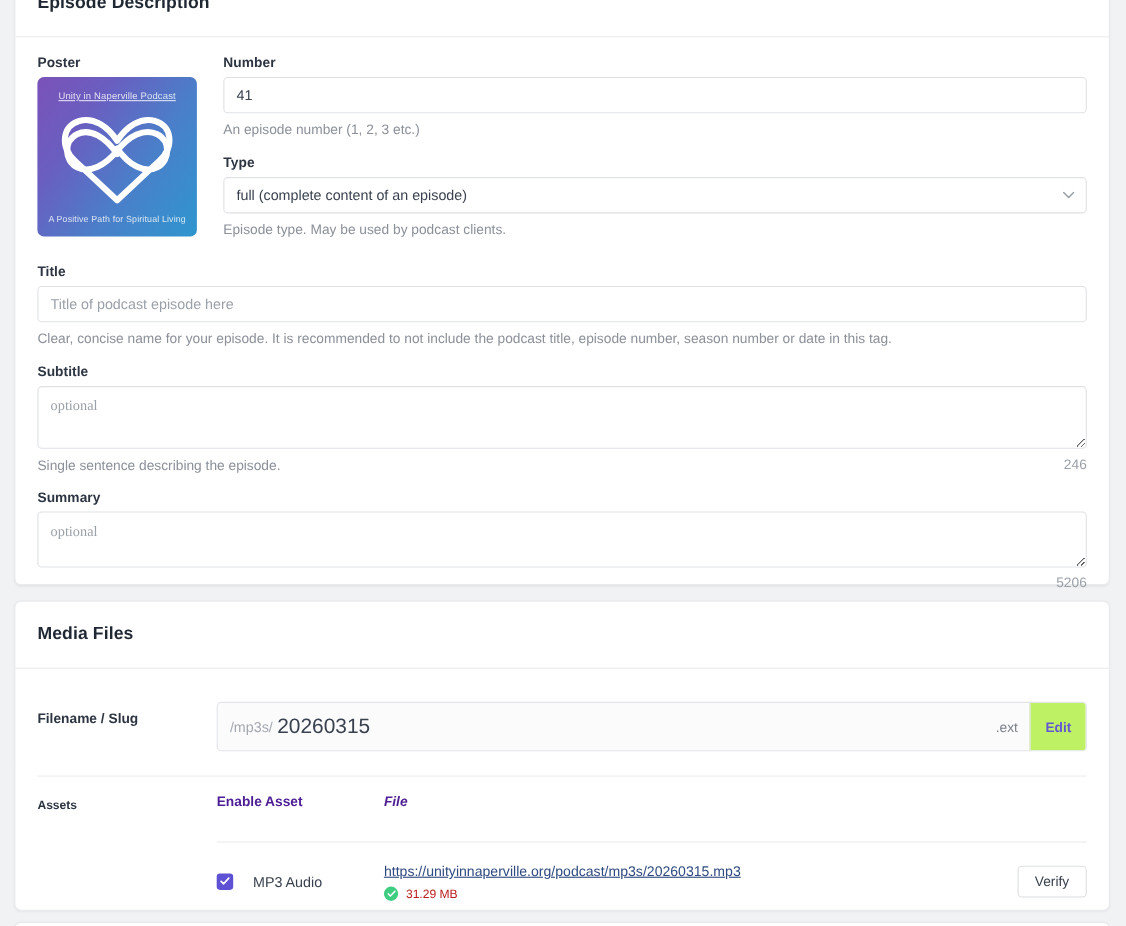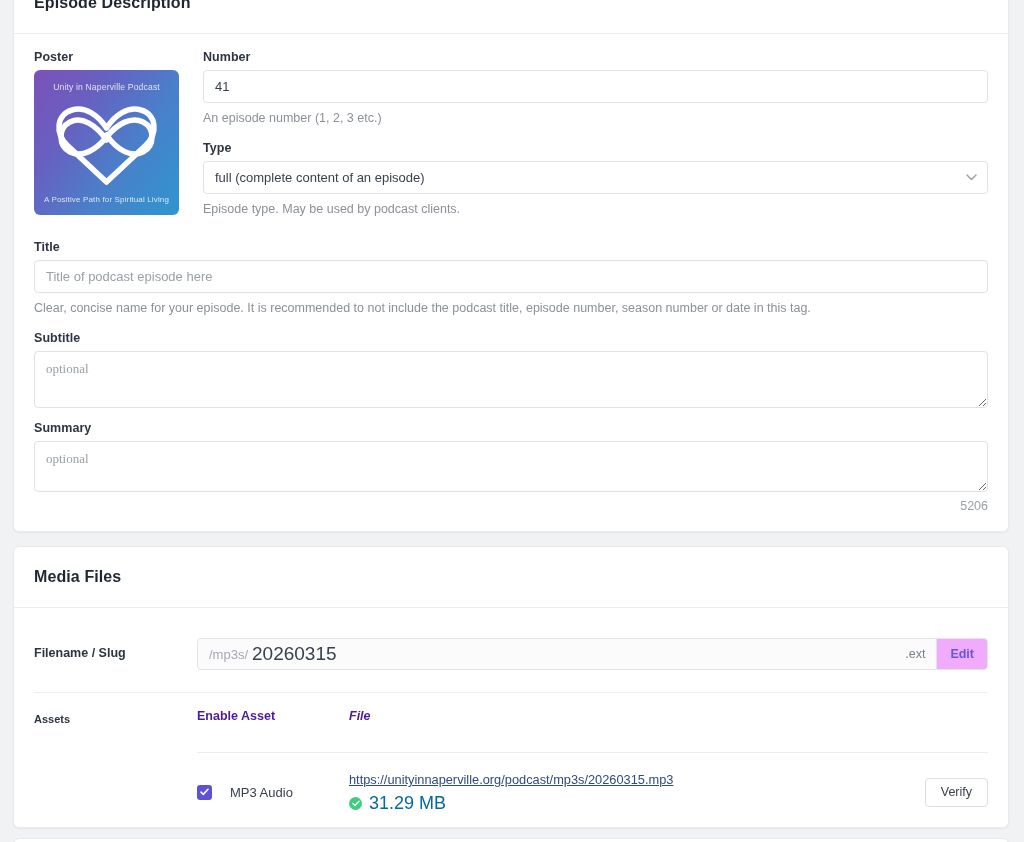--- a/index.html
+++ b/index.html
@@ -159,21 +159,21 @@
   }
   .poster .ptop, .poster .pbot {
     position: absolute;
     left: 0; right: 0;
     text-align: center;
     color: rgba(255,255,255,.80);
     font-size: 8.6px;
     letter-spacing: .15px;
     font-weight: 400;
   }
-  .poster .ptop { top: 12px; }
+  .poster .ptop { top: 12px; text-decoration: underline; }
   .poster .pbot { bottom: 11px; font-size: 8px; }
   .poster svg { position: absolute; left: 10px; top: 24px; }
 
   
   .media-row {
     display: flex;
     align-items: flex-start;
     padding: 14px 0 0 0;
   }
   .media-label {
@@ -181,21 +181,21 @@
     flex: 0 0 163px;
     font-size: 12.5px;
     font-weight: 700;
     color: #2d3542;
     padding-top: 8px;
   }
   .slug-wrap {
     flex: 1 1 auto;
     display: flex;
     align-items: stretch;
-    height: 32px;
+    height: 45px;
     border: 1px solid #e2e4e8;
     border-radius: 4px;
     background: #fbfbfc;
     overflow: hidden;
   }
   .slug-prefix {
     display: flex; align-items: center;
     padding-left: 11px;
     font-size: 13px;
     color: #a3a8b0;
@@ -212,21 +212,21 @@
     padding: 0 11px;
     font-size: 12.5px;
     color: #7a8089;
   }
   .slug-edit {
     display: flex; align-items: center;
     padding: 0 13px;
     font-size: 12.5px;
     font-weight: 700;
     color: #6558d3;
-    background: #f0abfc;
+    background: #bef264;
     border-left: 1px solid #e2e4e8;
     cursor: pointer;
   }
 
   .divider {
     height: 1px;
     background: #ededef;
     margin: 22px 0 0 0;
   }
 
@@ -290,22 +290,22 @@
   }
   .ok-dot {
     width: 13px; height: 13px;
     border-radius: 50%;
     background: #3fce81;
     display: flex; align-items: center; justify-content: center;
     flex: 0 0 13px;
   }
   .file-size {
     margin-left: 7px;
-    font-size: 18px;
-    color: #0369a1;
+    font-size: 11px;
+    color: #b91c1c;
   }
   .verify-btn {
     margin-left: auto;
     height: 29px;
     padding: 0 15px;
     border: 1px solid #dcdee2;
     border-radius: 4px;
     background: #fff;
     font-size: 12.5px;
     color: #39414e;
@@ -385,20 +385,24 @@
       
       <span class="flabel">Title</span>
       <input class="finput" type="text" placeholder="Title of podcast episode here" style="">
       <div class="fhelp">Clear, concise name for your episode. It is recommended to not include the podcast title, episode number, season number or date in this tag.</div>
 
       <div style="height:14px"></div>
 
       
       <span class="flabel">Subtitle</span>
       <textarea class="ftextarea" rows="2" style="height: 57px;" placeholder="optional"></textarea>
+      <div class="counter-row">
+        <span class="fhelp" style="margin-top:0">Single sentence describing the episode.</span>
+        <span class="counter">246</span>
+      </div>
 
       <div style="height:13px"></div>
 
       
       <span class="flabel">Summary</span>
       <textarea class="ftextarea" rows="2" style="height: 51px;" placeholder="optional"></textarea>
       <div class="counter-row">
         <span class="fhelp" style="margin-top:0"></span>
         <span class="counter">5206</span>
       </div>

